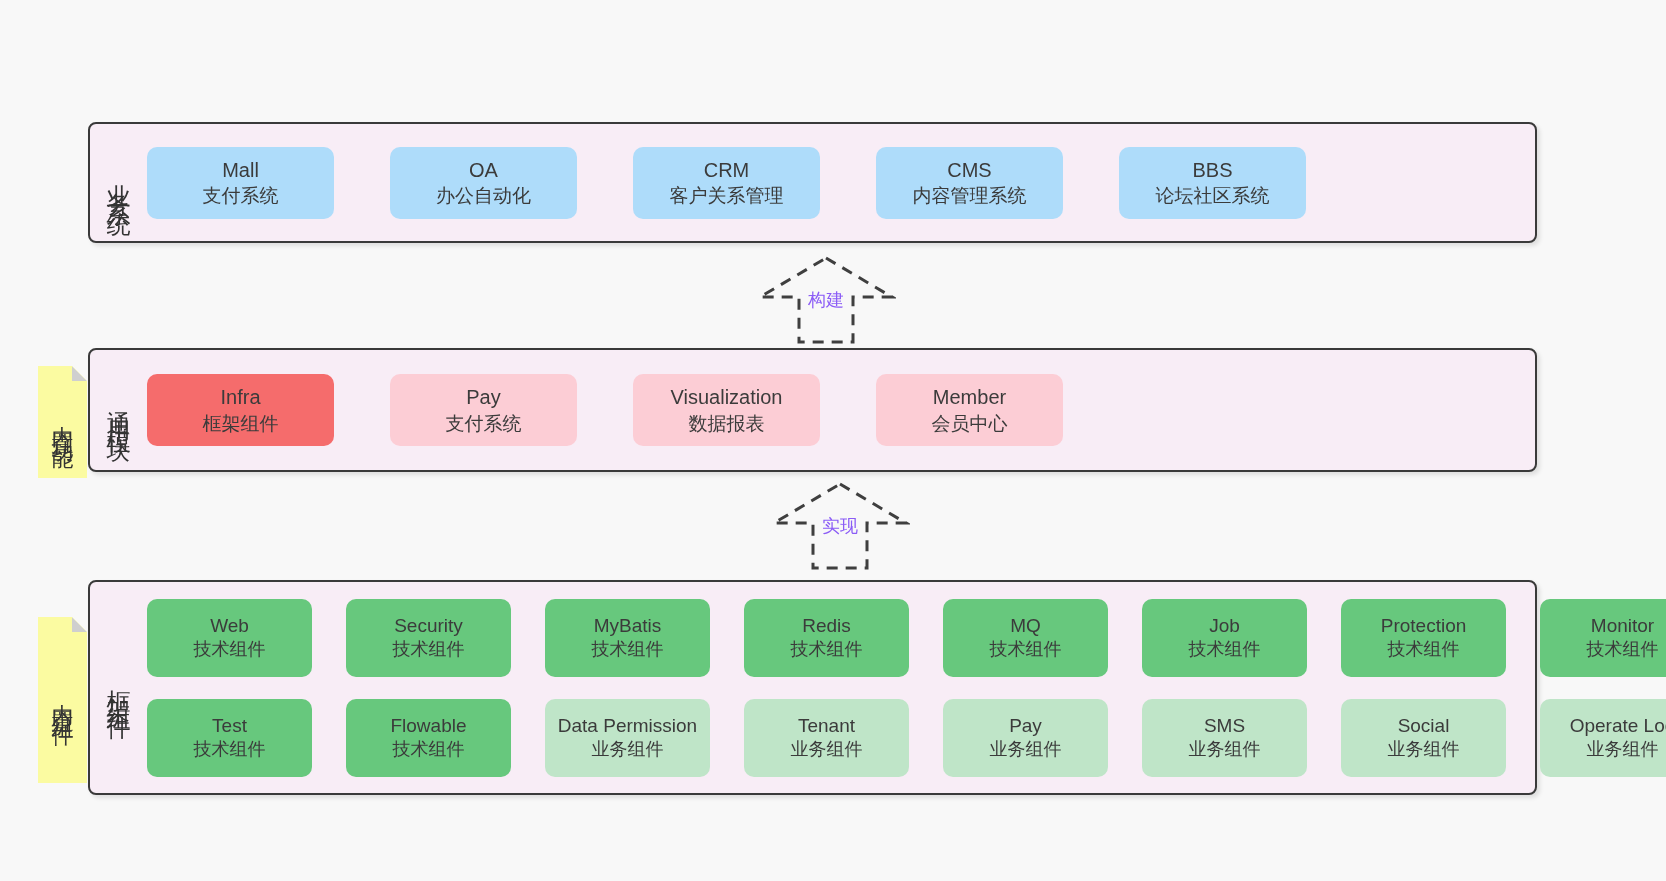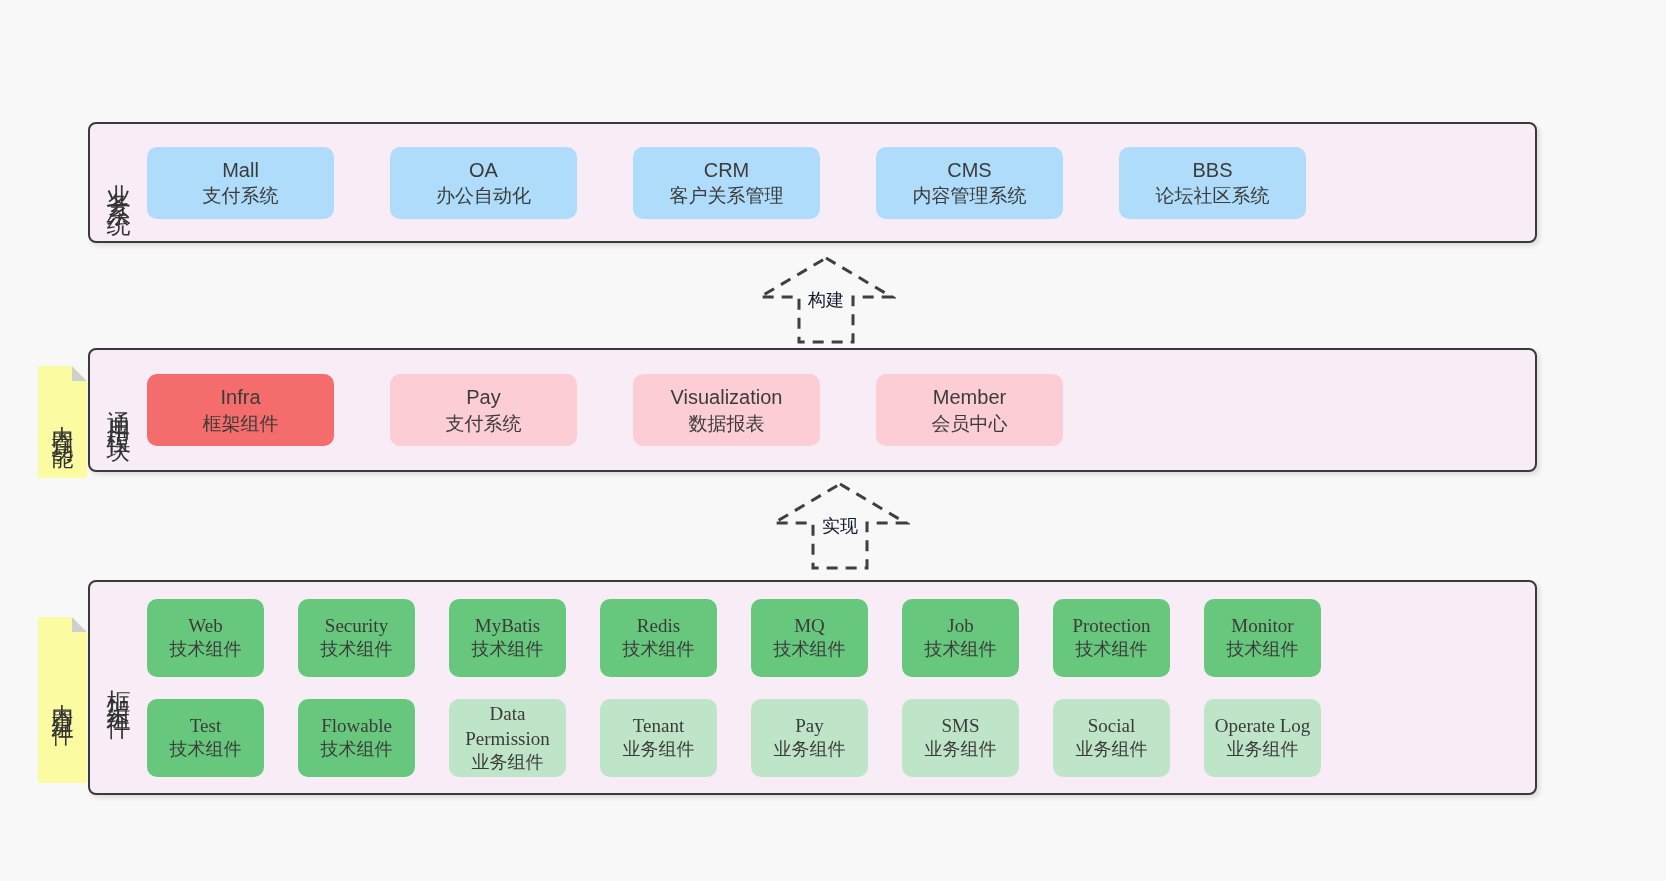--- a/index.html
+++ b/index.html
@@ -47,21 +47,21 @@
     border-radius:10px;
     display:flex;
     flex-direction:column;
     align-items:center;
     justify-content:center;
     text-align:center;
     box-sizing:border-box;
     line-height:1.32;
   }
   .box.wide  { width:187px; height:72px; }
-  .box.small { width:117px; height:78px;font-family:Liberation Serif, serif; }
+  .box.small { width:165px; height:78px; }
   .box .en { font-size:20px; }
   .box .zh { font-size:19px; }
   .box.small .en { font-size:19px; padding:0 6px; }
   .box.small .zh { font-size:18px; }
   .blue  { background:#aedcfa; }
   .red   { background:#f56c6c; }
   .pink  { background:#fccdd5; }
   .green { background:#67c87d; }
   .lightgreen { background:#bfe5c8; }
 
@@ -92,21 +92,21 @@
 
   .arrow { position:absolute; width:140px; height:88px; }
   .arrow svg { display:block; }
   .arrow .arrow-label {
     position:absolute;
     top:31px; left:50%;
     transform:translateX(-50%);
     background:#f8f8f8;
     padding:1px 3px;
     font-size:18px;
-    color:#0f172a;
+    color:#8b5cf6;
     white-space:nowrap;
   }
 </style>
 </head>
 <body>
 
 <section class="panel" style="top:122px;height:121px;">
   <div class="panel-label">业务系统</div>
   <div class="boxes-area">
     <div class="box-row">

